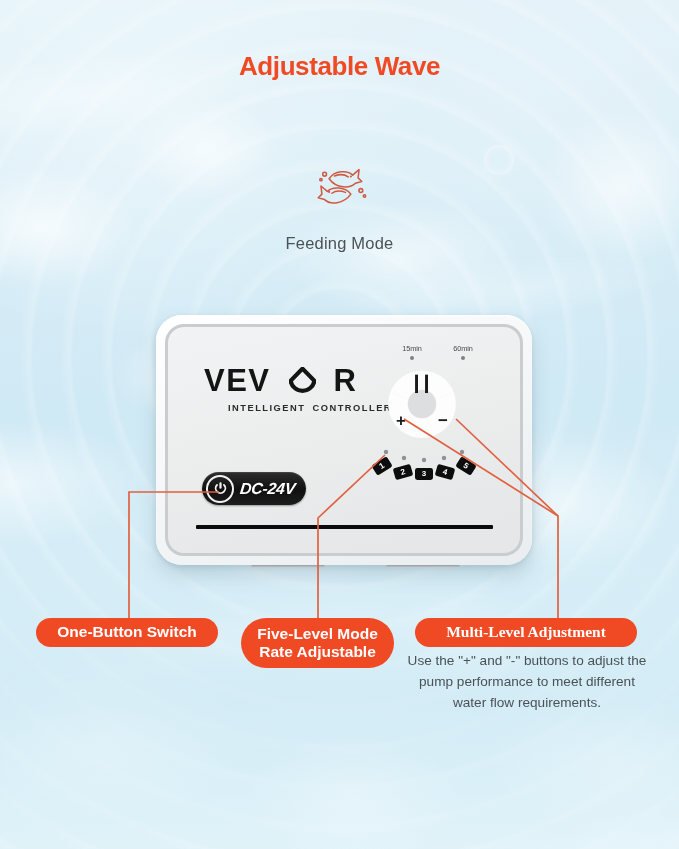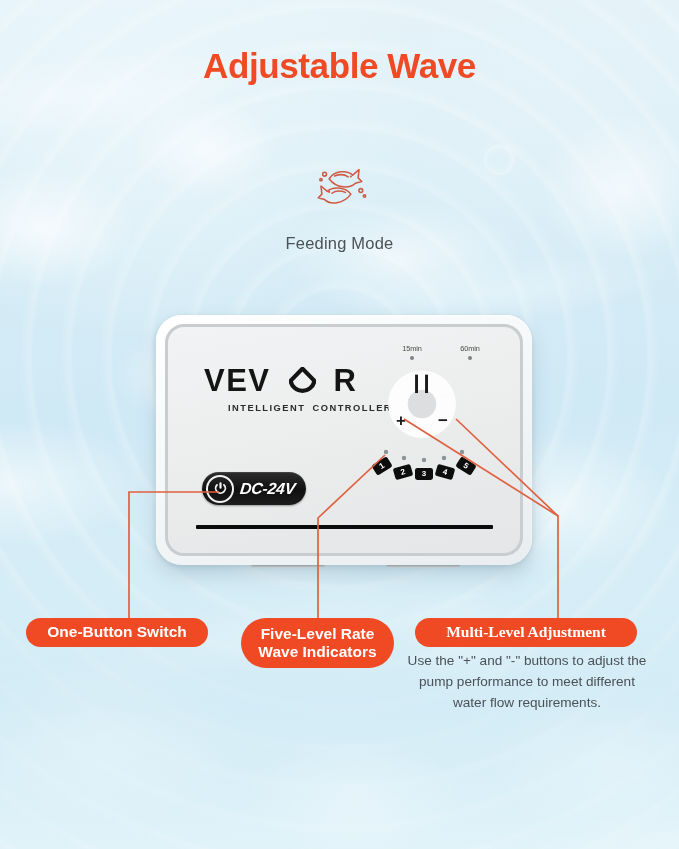--- a/index.html
+++ b/index.html
@@ -79,21 +79,21 @@
     opacity: .55;
   }
 
   
   .headline {
     position: absolute;
     left: 0; right: 0; top: 44px;
     text-align: center;
     color: #F04A25;
     font-weight: bold;
-    font-size: 35px;
+    font-size: 26px;
     line-height: 44px;
     letter-spacing: -0.4px;
   }
   .headline .l2 { display: block; }
 
   
   .feeding {
     position: absolute;
     left: 0; right: 0; top: 160px;
     text-align: center;
@@ -171,21 +171,21 @@
     color: #2a2a2a;
     word-spacing: 3px;
     padding-left: 24px;
   }
 
   
   .timers {
     position: absolute;
     left: 229px; top: 17px;
     display: flex;
-    gap: 28px;
+    gap: 21px;
   }
   .timer { text-align: center; width: 30px; }
   .timer-txt {
     font-size: 7.3px;
     color: #4a4a4a;
     letter-spacing: -0.1px;
   }
   .timer-dot {
     width: 4px; height: 4px;
     border-radius: 50%;
@@ -274,21 +274,21 @@
     background: #F04A25;
     color: #fff;
     font-weight: bold;
     border-radius: 999px;
     text-align: center;
     box-sizing: border-box;
     line-height: 1.18;
     display: flex; align-items: center; justify-content: center;
   }
   .badge-1 {
-    left: 26px; top: 618px;
+    left: 36px; top: 618px;
     width: 182px; height: 29px;
     font-size: 15.5px;
   }
   .badge-2 {
     left: 241px; top: 618px;
     width: 153px; height: 50px;
     font-size: 15.5px;
     padding: 0 10px;
   }
   .badge-3 {
@@ -460,22 +460,22 @@
       <path name="mn" d="M456 419 L558 516"></path>
     </g>
   </svg>
 
   <div class="badge badge-1">
     <span>One-Button Switch</span>
   </div>
 
   <div class="badge badge-2">
     <span>
-      <span>Five-Level Rate</span><br>
-      <span>Wave Indicators</span>
+      <span>Five-Level Mode</span><br>
+      <span>Rate Adjustable</span>
     </span>
   </div>
 
   <div class="badge badge-3">
     <span>Multi-Level Adjustment</span>
   </div>
 
   <div class="desc">Use the "+" and "-" buttons to adjust the pump performance to meet different water flow requirements.</div>
 
 </div>

